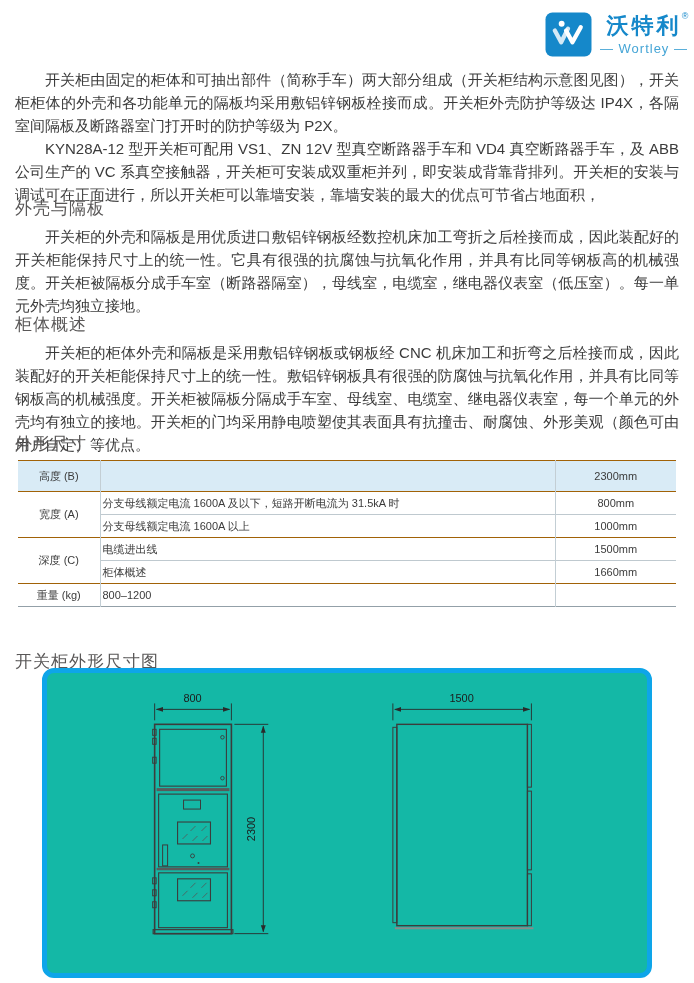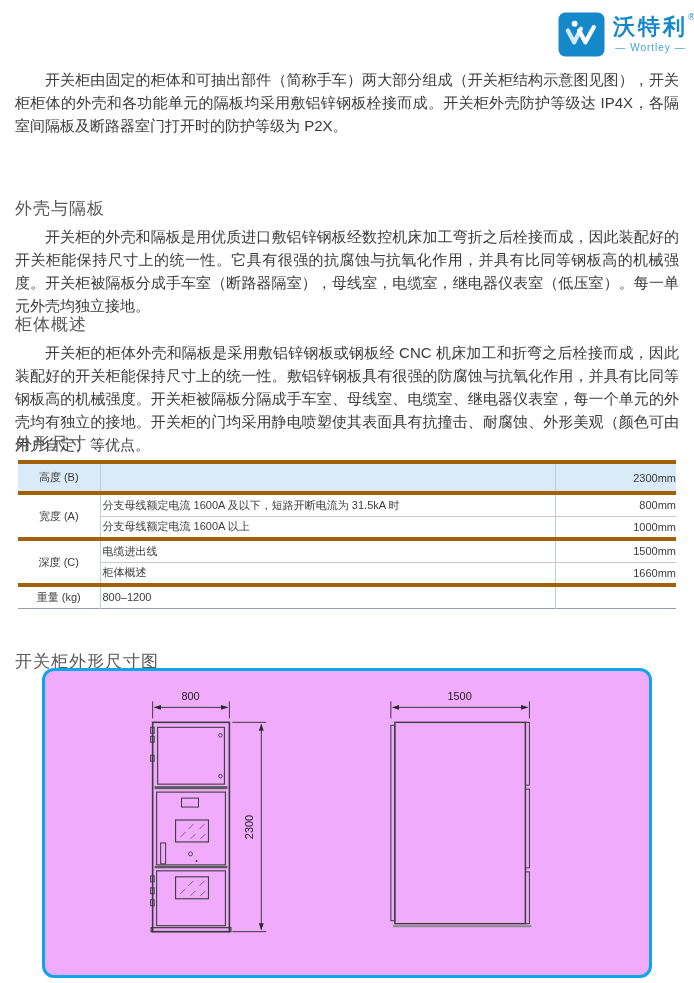--- a/index.html
+++ b/index.html
@@ -12,51 +12,51 @@
     overflow:hidden;
   }
   .abs { position:absolute; }
 
   
   .logo { top:12px; right:6px; display:flex; align-items:center; gap:8px; }
   .logo-icon { width:47px; height:45px; display:block; }
   .logo-text { display:flex; flex-direction:column; align-items:center; line-height:1; }
   .brand-cn { font-size:22px; font-weight:700; color:#1588ca; letter-spacing:3px; position:relative; }
   .brand-reg { font-size:9px; font-weight:400; position:absolute; top:-3px; right:-10px; color:#1588ca; }
-  .brand-en { font-size:10px; color:#45a5d6; margin-top:5px; letter-spacing:1px; }
+  .brand-en { font-size:13px; color:#45a5d6; margin-top:5px; letter-spacing:1px; }
 
   
   .para {
     font-size:15px; line-height:23px; text-align:justify;
     text-indent:2em; color:#3b3b3b;
   }
   .intro { top:68px; left:15px; right:15px; }
   .sec-heading {
     font-size:17px; font-weight:400; color:#595757; letter-spacing:1px;
     left:15px;
   }
   .sec-body { left:15px; right:15px; }
 
   
   .spec-table-wrap { top:460px; left:18px; width:658px; }
   table.spec { border-collapse:collapse; width:100%; table-layout:fixed;
     font-size:11px; color:#3b3b3b; border-bottom:1px solid #93a0a8; border-top:1px solid #93a0a8; }
   table.spec td { vertical-align:middle; }
   td.c1 { width:82px; text-align:center; border-right:1px solid #c3ced4; }
   td.c2 { width:455px; text-align:left; padding-left:2px; border-right:1px solid #c3ced4; }
-  td.c3 { width:121px; text-align:right; }
-  tr.group > td { border-top:4px solid #a16207; }
+  td.c3 { width:121px; text-align:center; }
+  tr.group > td { border-top:1px solid #a16207; }
   tr.inner > td { border-top:1px solid #bfc9cf; }
   tr.blue > td { background:#d9ebf6; }
   tr.h30 { height:31px; } tr.h23 { height:23px; }
 
   
   .drawing-panel {
     top:668px; left:42px; width:610px; height:310px;
-    border:3px solid #0ea5e9; border-radius:12px; background:#f0abfc;
+    border:5px solid #0ea5e9; border-radius:12px; background:#14b8a6;
   }
   .drawing-panel svg { display:block; }
   .dim-text { font-size:11px; fill:#1c1c1c; font-family:"Liberation Sans","DejaVu Sans",sans-serif; }
 </style>
 </head>
 <body>
 
 <div class="abs logo">
   <svg class="logo-icon" viewBox="0 0 48 46">
     <rect x="0.5" y="0.5" width="47" height="45" rx="7" fill="#1588ca"></rect>
@@ -65,20 +65,21 @@
     <path d="M21.5,19 L28,31 L36.5,15.5" fill="none" stroke="#ffffff" stroke-width="4.4" stroke-linecap="round" stroke-linejoin="round"></path>
   </svg>
   <div class="logo-text">
     <div class="brand-cn"><span>沃特利</span><span class="brand-reg">®</span></div>
     <div class="brand-en">— Wortley —</div>
   </div>
 </div>
 
 <div class="abs intro">
   <p class="para">开关柜由固定的柜体和可抽出部件（简称手车）两大部分组成（开关柜结构示意图见图），开关柜柜体的外壳和各功能单元的隔板均采用敷铝锌钢板栓接而成。开关柜外壳防护等级达 IP4X，各隔室间隔板及断路器室门打开时的防护等级为 P2X。</p>
+  <p class="para">KYN28A-12 型开关柜可配用 VS1、ZN 12V 型真空断路器手车和 VD4 真空断路器手车，及 ABB 公司生产的 VC 系真空接触器，开关柜可安装成双重柜并列，即安装成背靠背排列。开关柜的安装与调试可在正面进行，所以开关柜可以靠墙安装，靠墙安装的最大的优点可节省占地面积，</p>
 </div>
 
 <h2 class="abs sec-heading" style="top:197px;">外壳与隔板</h2>
 <p class="abs para sec-body" style="top:225px;">开关柜的外壳和隔板是用优质进口敷铝锌钢板经数控机床加工弯折之后栓接而成，因此装配好的开关柜能保持尺寸上的统一性。它具有很强的抗腐蚀与抗氧化作用，并具有比同等钢板高的机械强度。开关柜被隔板分成手车室（断路器隔室），母线室，电缆室，继电器仪表室（低压室）。每一单元外壳均独立接地。</p>
 
 <h2 class="abs sec-heading" style="top:313px;">柜体概述</h2>
 <p class="abs para sec-body" style="top:341px;">开关柜的柜体外壳和隔板是采用敷铝锌钢板或钢板经 CNC 机床加工和折弯之后栓接而成，因此装配好的开关柜能保持尺寸上的统一性。敷铝锌钢板具有很强的防腐蚀与抗氧化作用，并具有比同等钢板高的机械强度。开关柜被隔板分隔成手车室、母线室、电缆室、继电器仪表室，每一个单元的外壳均有独立的接地。开关柜的门均采用静电喷塑使其表面具有抗撞击、耐腐蚀、外形美观（颜色可由用户自定）等优点。</p>
 
 <h2 class="abs sec-heading" style="top:432px;">外形尺寸</h2>
 

